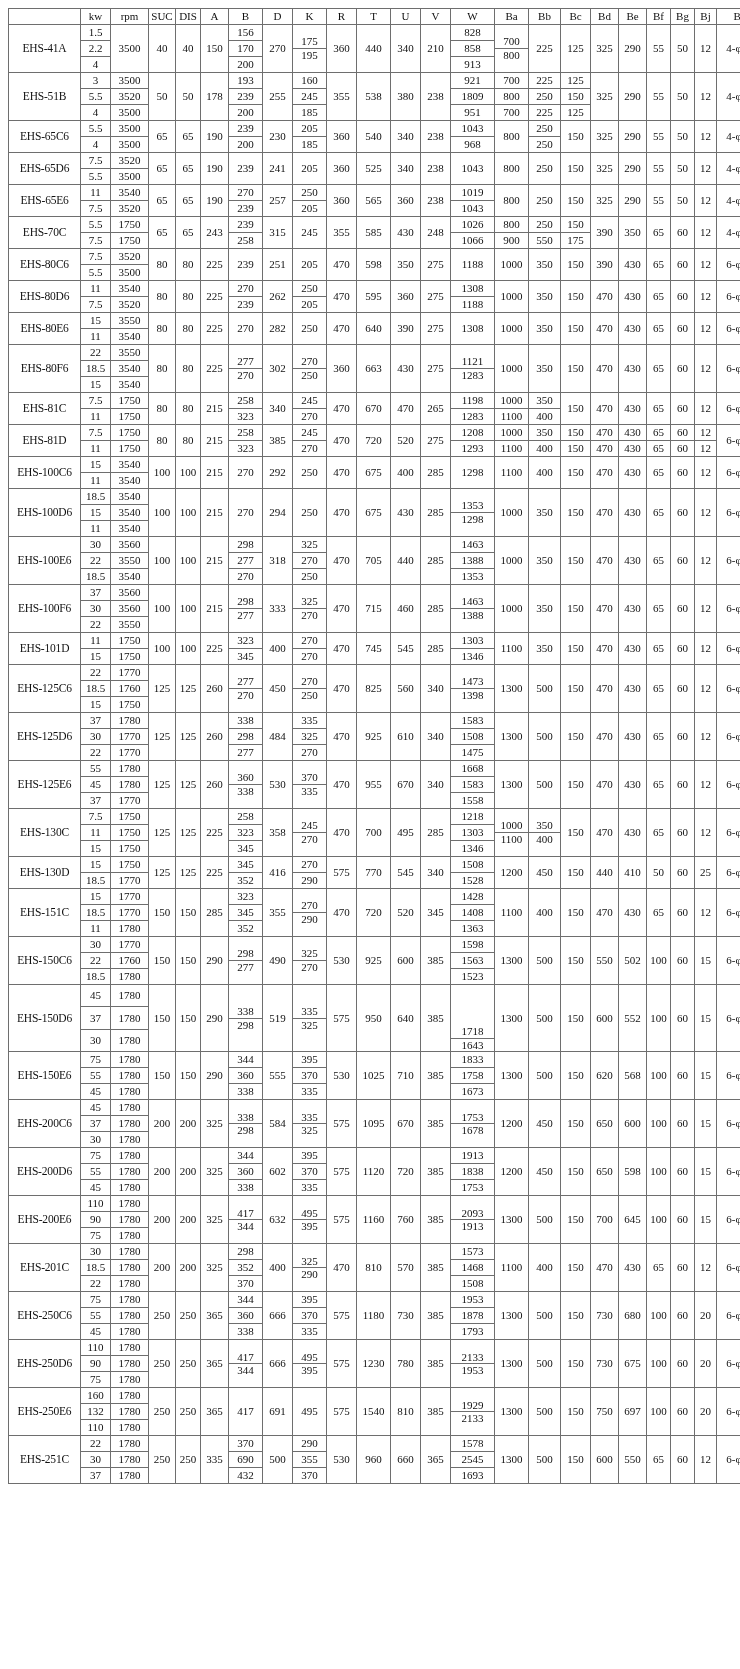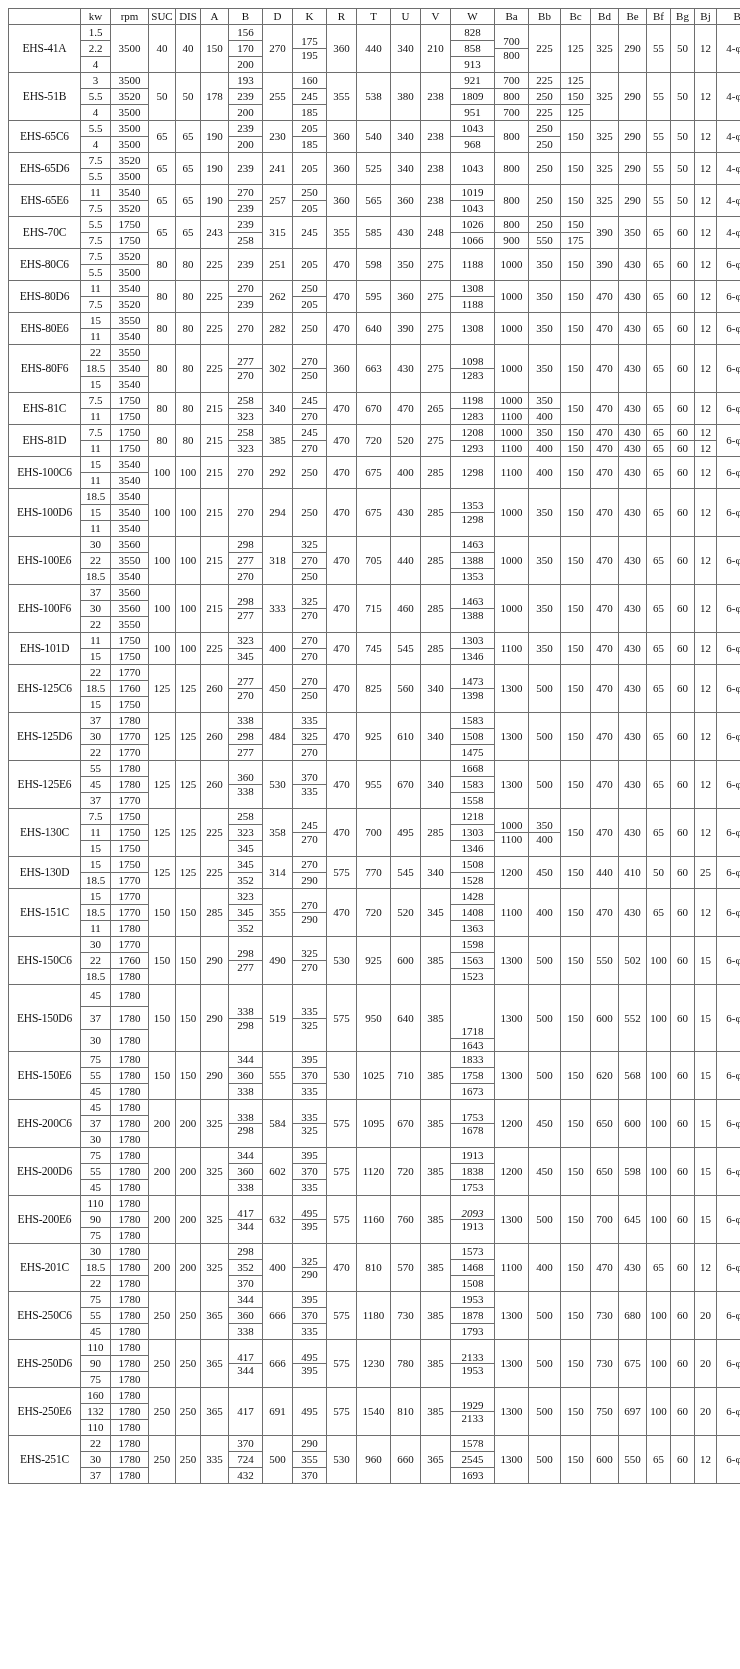--- a/index.html
+++ b/index.html
@@ -465,21 +465,21 @@
               <div style="flex: 1 1 0px;">270</div>
               <div style="flex: 2 1 0px;">250</div>
             </div>
           </td>
           <td rowspan="3">360</td>
           <td rowspan="3">663</td>
           <td rowspan="3">430</td>
           <td rowspan="3">275</td>
           <td rowspan="3">
             <div class="stack">
-              <div style="flex: 1 1 0px;">1098</div>
+              <div style="flex: 1 1 0px;">1121</div>
               <div style="flex: 2 1 0px;">1283</div>
             </div>
           </td>
           <td rowspan="3">1000</td>
           <td rowspan="3">350</td>
           <td rowspan="3">150</td>
           <td rowspan="3">470</td>
           <td rowspan="3">430</td>
           <td rowspan="3">65</td>
           <td rowspan="3">60</td>
@@ -939,21 +939,21 @@
           <td>1346</td>
         </tr>
         <tr style="height: 16px;">
           <td class="model" rowspan="2">EHS-130D</td>
           <td class="kw">15</td>
           <td class="rpm">1750</td>
           <td rowspan="2">125</td>
           <td rowspan="2">125</td>
           <td rowspan="2">225</td>
           <td>345</td>
-          <td rowspan="2">314</td>
+          <td rowspan="2">416</td>
           <td>270</td>
           <td rowspan="2">575</td>
           <td rowspan="2">770</td>
           <td rowspan="2">545</td>
           <td rowspan="2">340</td>
           <td>1508</td>
           <td rowspan="2">1200</td>
           <td rowspan="2">450</td>
           <td rowspan="2">150</td>
           <td rowspan="2">440</td>
@@ -1250,21 +1250,21 @@
               <div style="flex: 1 1 0px;">495</div>
               <div style="flex: 2 1 0px;">395</div>
             </div>
           </td>
           <td rowspan="3">575</td>
           <td rowspan="3">1160</td>
           <td rowspan="3">760</td>
           <td rowspan="3">385</td>
           <td rowspan="3">
             <div class="stack">
-              <div style="flex: 1 1 0px; font-style: italic;">2093</div>
+              <div style="flex: 1 1 0px;">2093</div>
               <div style="flex: 2 1 0px;">1913</div>
             </div>
           </td>
           <td rowspan="3">1300</td>
           <td rowspan="3">500</td>
           <td rowspan="3">150</td>
           <td rowspan="3">700</td>
           <td rowspan="3">645</td>
           <td rowspan="3">100</td>
           <td rowspan="3">60</td>
@@ -1467,21 +1467,21 @@
           <td rowspan="3">600</td>
           <td rowspan="3">550</td>
           <td rowspan="3">65</td>
           <td rowspan="3">60</td>
           <td rowspan="3">12</td>
           <td rowspan="3">6-φ24</td>
         </tr>
         <tr style="height: 16px;">
           <td class="kw">30</td>
           <td class="rpm">1780</td>
-          <td>724</td>
+          <td>690</td>
           <td>355</td>
           <td>2545</td>
         </tr>
         <tr style="height: 16px;">
           <td class="kw">37</td>
           <td class="rpm">1780</td>
           <td>432</td>
           <td>370</td>
           <td>1693</td>
         </tr>

